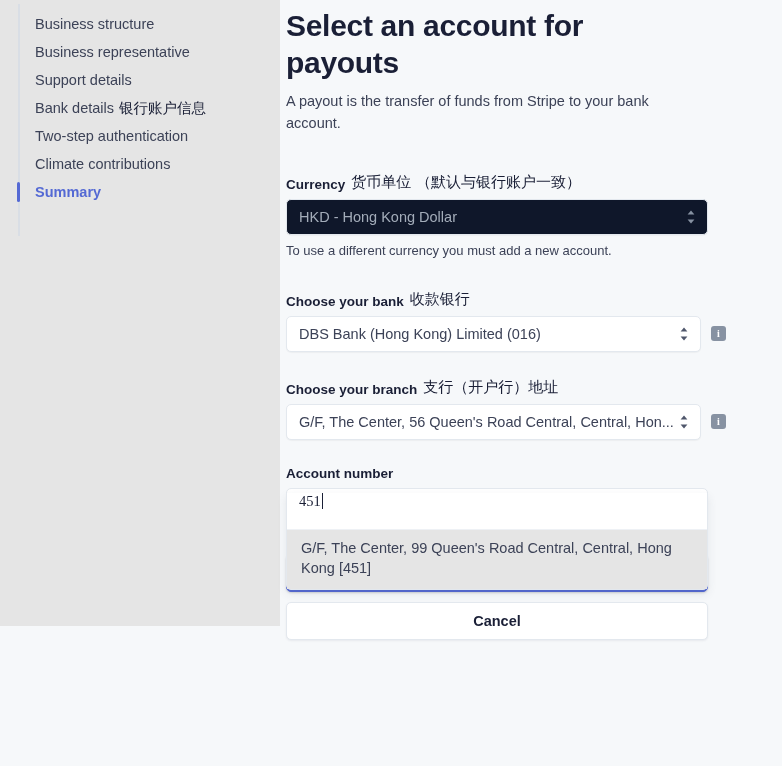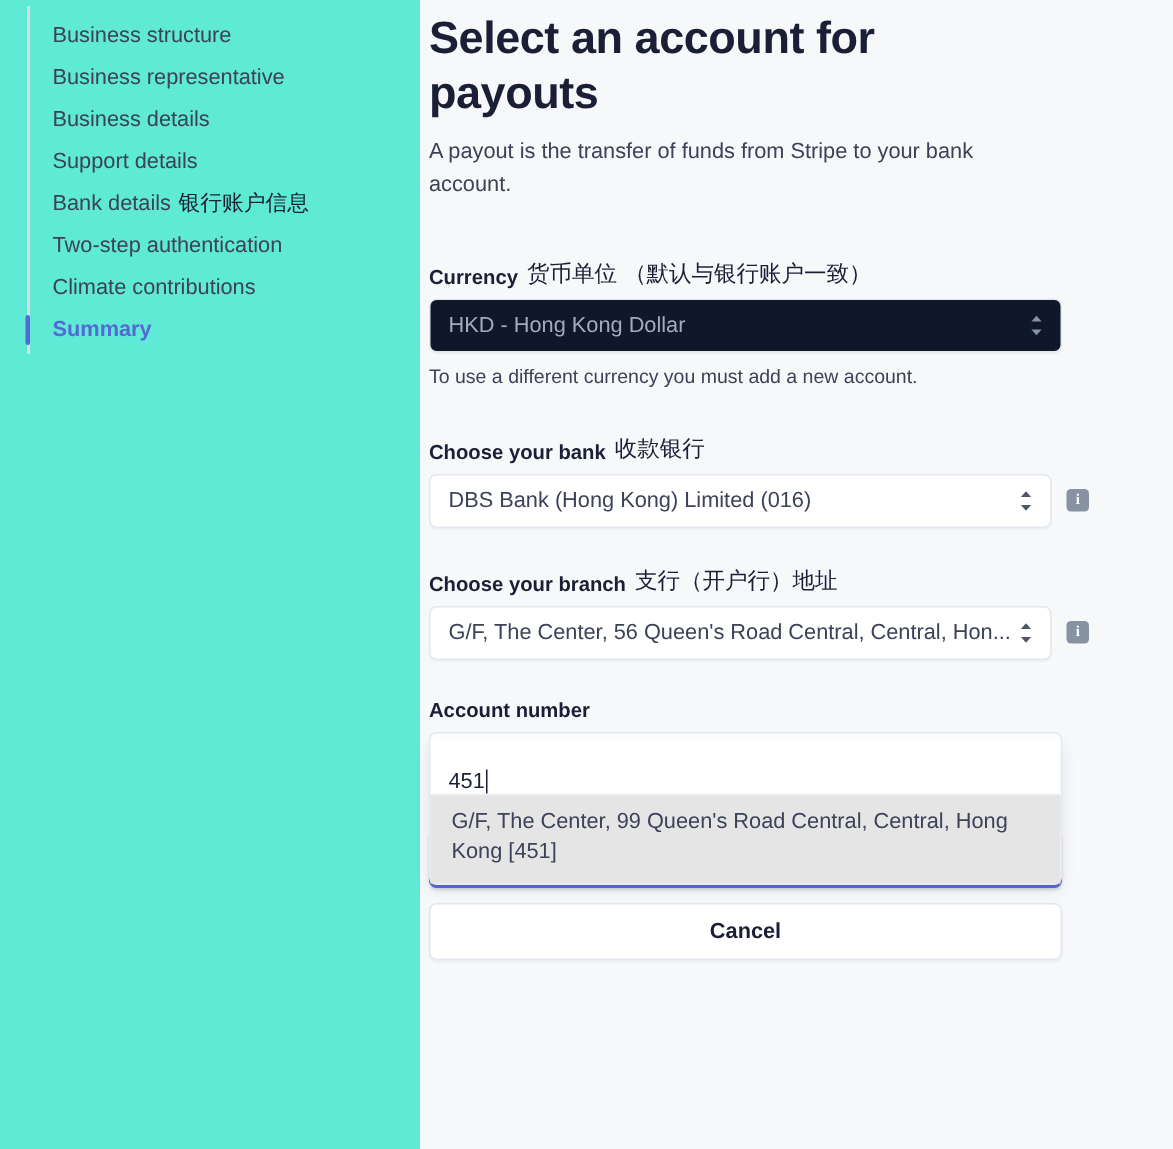--- a/index.html
+++ b/index.html
@@ -15,22 +15,22 @@
     overflow: hidden;
     position: relative;
   }
 
   
   .sidebar {
     position: absolute;
     left: 0;
     top: 0;
     width: 280px;
-    height: 766px;
-    background: #5eead4;
+    height: 626px;
+    background: #e5e5e5;
   }
   .sidebar-rail {
     position: absolute;
     left: 18px;
     top: 4px;
     width: 2px;
     height: 232px;
     background: #d9dee5;
   }
   .nav-list {
@@ -210,26 +210,27 @@
     border: 1px solid #e3e8ee;
     border-top: none;
     border-radius: 0 0 5px 5px;
     box-shadow: 0 4px 10px rgba(60,66,87,0.10);
     z-index: 40;
     box-sizing: border-box;
   }
   .dropdown-search {
     height: 36px;
     display: flex;
-    align-items: flex-end;
+    align-items: flex-start;
     padding: 0 12px;
     font-size: 14.5px;
     color: #1a1f36;
     border-bottom: 1px solid #eef1f5;
     background: #ffffff;
+    font-family: Liberation Serif, serif;
   }
   .caret {
     display: inline-block;
     width: 1px;
     height: 16px;
     background: #1a1f36;
     margin-left: 1px;
   }
   .dropdown-option {
     padding: 9px 12px 11px 14px;
@@ -275,23 +276,20 @@
   <div class="nav-list">
 
     <div class="nav-item">
       <span>Business structure</span>
     </div>
 
     <div class="nav-item">
       <span>Business representative</span>
     </div>
 
-    <div class="nav-item">
-      <span>Business details</span>
-    </div>
 
     <div class="nav-item">
       <span>Support details</span>
     </div>
 
     <div class="nav-item">
       <span>Bank details</span><span class="nav-cn">银行账户信息</span>
     </div>
 
     <div class="nav-item">

